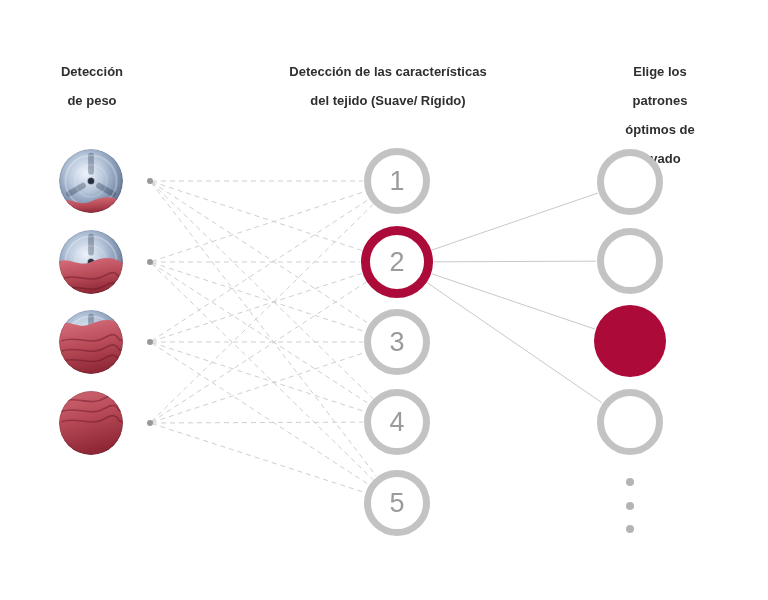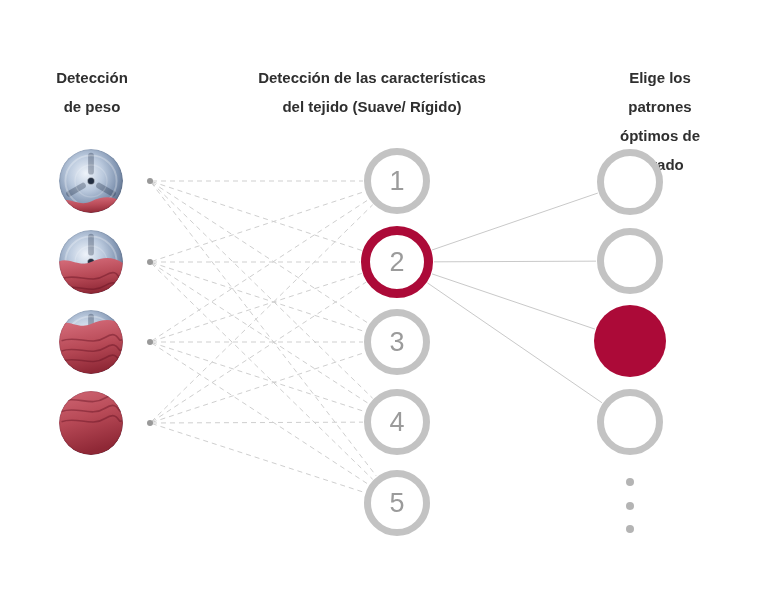--- a/index.html
+++ b/index.html
@@ -5,21 +5,21 @@
   html,body{margin:0;padding:0;background:#fff;}
   .stage{
     position:relative;width:768px;height:600px;background:#fff;overflow:hidden;
     font-family:"Liberation Sans",sans-serif;
     --red:#AC0A38; --ring:#c3c3c3; --num:#9b9b9b; --title:#2f2f2f;
     --dotc:#999; --edot:#b4b4b4;
   }
   .col-title{
     position:absolute;top:57px;transform:translateX(-50%);
     text-align:center;white-space:pre-line;
-    font-size:15px;line-height:29px;font-weight:700;color:var(--title);margin-top:6px;
+    font-size:13px;line-height:29px;font-weight:700;color:var(--title);
   }
   .node{position:absolute;transform:translate(-50%,-50%);}
   .photo{width:64px;height:64px;border-radius:50%;overflow:hidden;}
   .photo svg{display:block;}
   .cdot{width:6px;height:6px;border-radius:50%;background:var(--dotc);}
   .ring{
     width:52px;height:52px;border:7px solid var(--ring);border-radius:50%;
     background:#fff;display:flex;align-items:center;justify-content:center;
   }
   .ring span{font-size:27px;color:var(--num);line-height:1;}
@@ -55,21 +55,21 @@
       <line x1="151.99998360917724" y1="422.9919029003677" x2="363.00027864398726" y2="422.13765069374904" stroke="#cfcfcf" stroke-width="1" stroke-dasharray="5 4"></line>
       <line x1="151.90268987300536" y1="423.6162558293135" x2="364.65427215890884" y2="492.52365090167086" stroke="#cfcfcf" stroke-width="1" stroke-dasharray="5 4"></line>
       <line x1="431.994730585412" y1="249.984641859086" x2="597.8426800025943" y2="193.04113991327233" stroke="#c9c9c9" stroke-width="1"></line>
       <line x1="433.99965923585944" y1="261.8412031792452" x2="596.0003131346157" y2="261.1459214028557" stroke="#c9c9c9" stroke-width="1"></line>
       <line x1="432.04066246195043" y1="273.88073963302185" x2="594.9593375380496" y2="329.11926036697815" stroke="#c9c9c9" stroke-width="1"></line>
       <line x1="427.50100522041436" y1="282.94489628869655" x2="601.9720492569165" y2="402.75333854552207" stroke="#c9c9c9" stroke-width="1"></line>
     </svg>
 
   <div class="col-title" style="left:92px">Detección
 de peso</div>
-  <div class="col-title" style="left:372px">Detección de las características
+  <div class="col-title" style="left:388px">Detección de las características
 del tejido (Suave/ Rígido)</div>
   <div class="col-title" style="left:660px">Elige los patrones
 óptimos de lavado</div>
 
   <div class="node photo" style="left:91px;top:181px">
       <svg viewBox="0 0 100 100" width="64" height="64">
   <defs>
     <radialGradient id="met0" cx="42%" cy="38%" r="78%">
       <stop offset="0%" stop-color="#eef3fa"></stop>
             <stop offset="35%" stop-color="#bac9dd"></stop>

